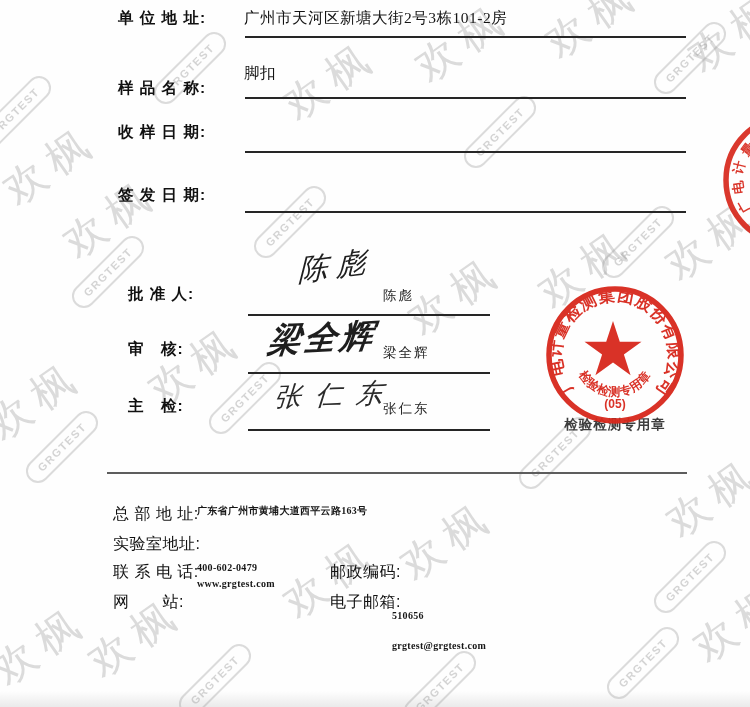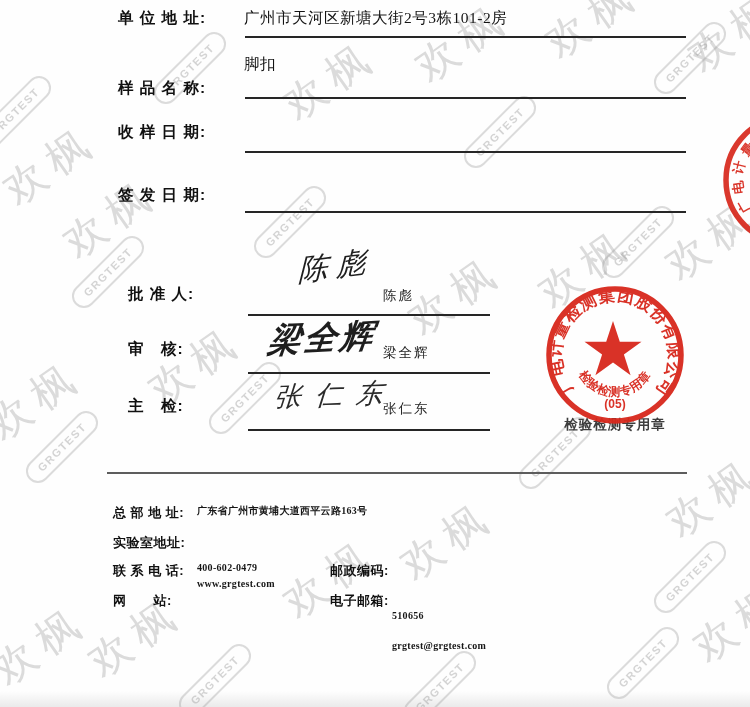--- a/index.html
+++ b/index.html
@@ -58,21 +58,21 @@
   .ag3{left:274px; top:377px; font-size:27px; letter-spacing:14px; transform:rotate(-2deg) skewX(-6deg); color:#2a2a2a;}
   .sig-name{
     position:absolute; left:383px; font-size:13.5px; color:#1f1f1f;
     letter-spacing:2px; z-index:3;
   }
   
   .divider{position:absolute; left:107px; top:472px; width:580px; height:2px; background:#5d5d5d; z-index:3;}
   .f-label{
     position:absolute; left:113px;
     font-family:"Liberation Sans","DejaVu Sans",sans-serif;
-    font-weight:700; font-size:13px; color:#111; letter-spacing:0.5px; white-space:pre; z-index:3;
+    font-weight:400; font-size:16px; color:#111; letter-spacing:0.5px; white-space:pre; z-index:3;
   }
   .f-label2{left:330px;}
   .f-value{
     position:absolute; left:197px; font-weight:700; font-size:10px;
     color:#161616; letter-spacing:0.3px; white-space:pre; z-index:3;
   }
   .f-value2{left:392px;margin-top:48px;}
   
   .seal-svg{position:absolute; z-index:4;}
   .seal-caption{
@@ -146,21 +146,21 @@
       <div class="wm-cap" style="left: 440px; top: 687px;">
         <span>GRGTEST</span>
       </div>
     </div>
 
   <div class="flabel" style="top:8px">单 位 地 址:</div>
   <div class="fvalue" style="top:8px">广州市天河区新塘大街2号3栋101-2房</div>
   <div class="uline field" style="top:36px"></div>
 
   <div class="flabel" style="top:78px">样 品 名 称:</div>
-  <div class="fvalue" style="top:54px">脚扣</div>
+  <div class="fvalue" style="top:63px">脚扣</div>
   <div class="uline field" style="top:97px"></div>
 
   <div class="flabel" style="top:122px">收 样 日 期:</div>
   <div class="uline field" style="top:151px"></div>
 
   <div class="flabel" style="top:185px">签 发 日 期:</div>
   <div class="uline field" style="top:211px"></div>
 
   <div class="slabel" style="top:284px">批 准 人:</div>
   <div class="autograph ag1">陈彪</div>

